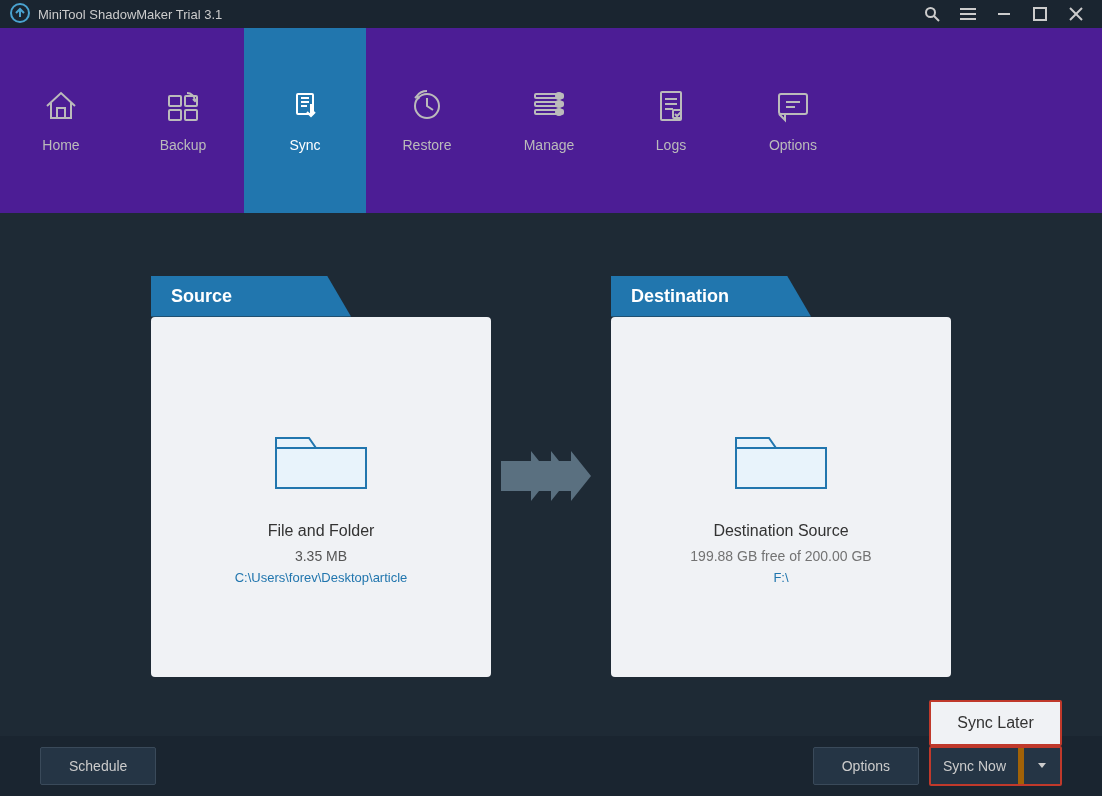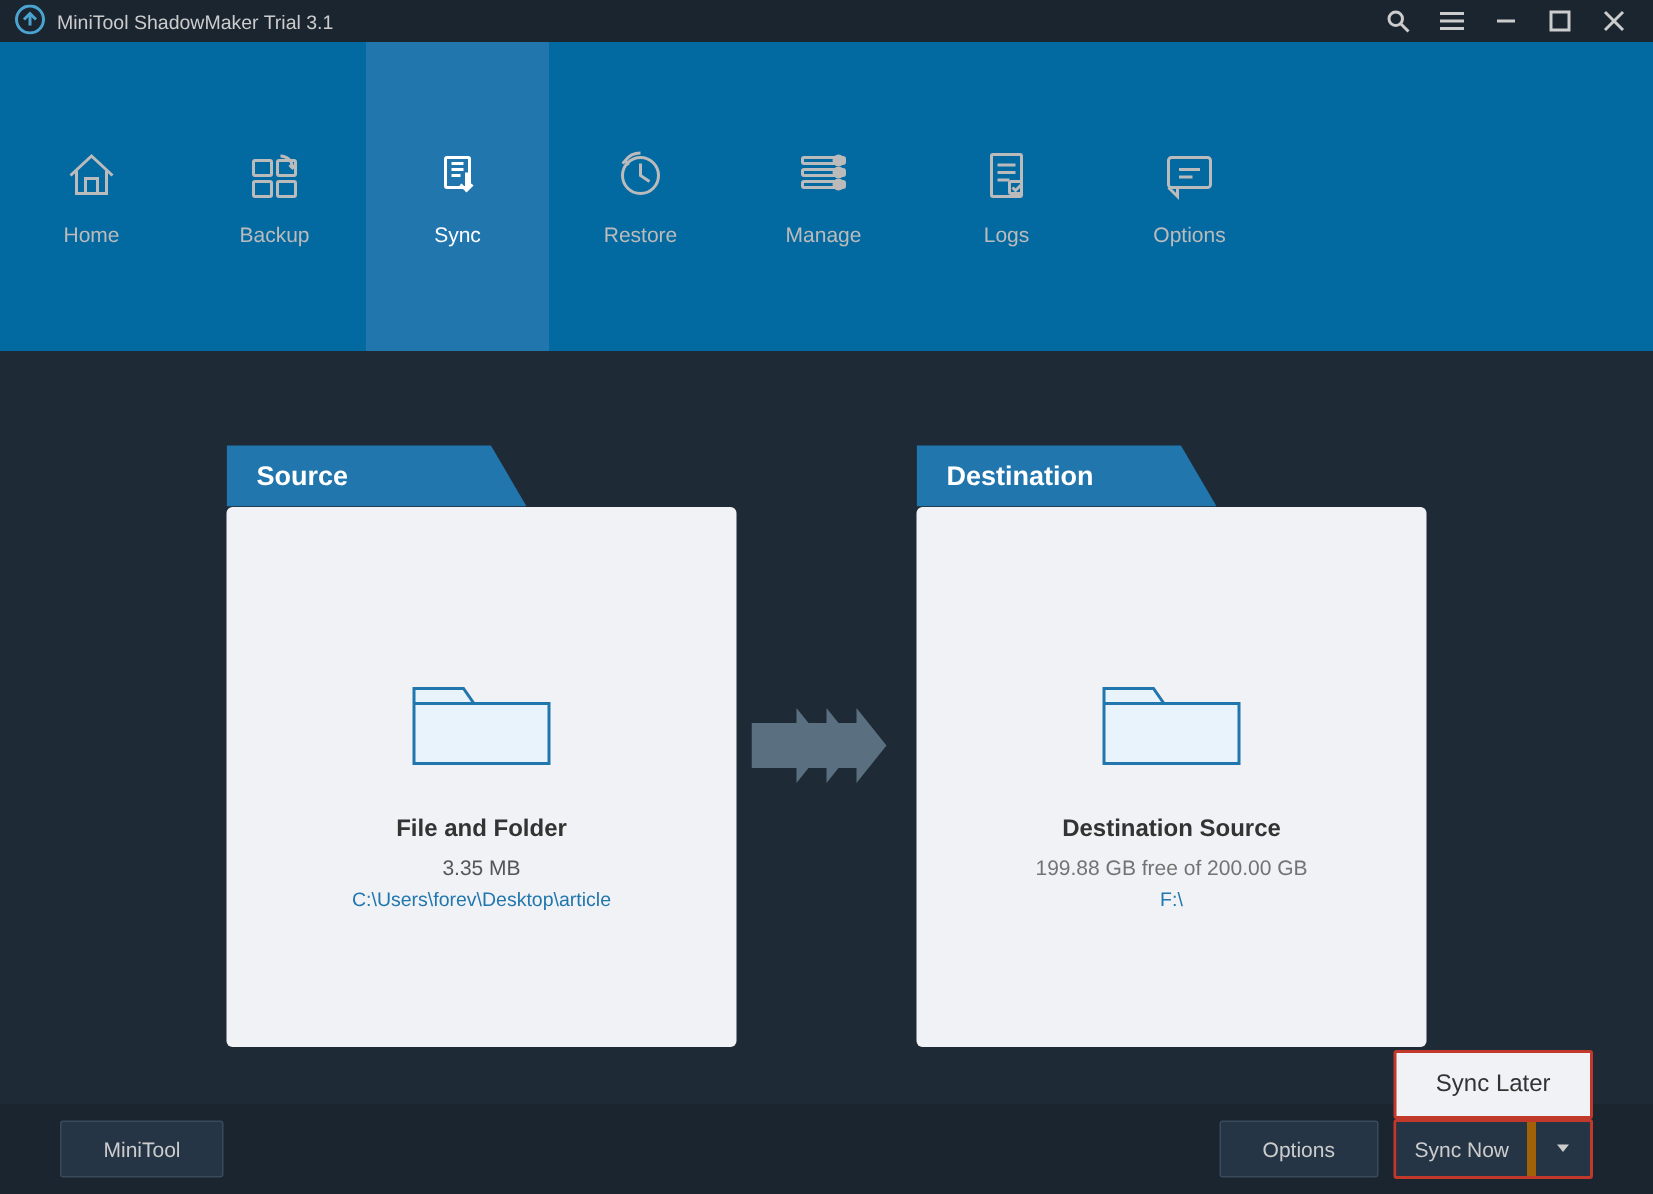--- a/index.html
+++ b/index.html
@@ -40,22 +40,22 @@
       color: #ccc;
       font-size: 16px;
       cursor: pointer;
       display: flex;
       align-items: center;
       justify-content: center;
     }
 
     
     #navbar {
-      height: 206px;
-      background: #0369a1;
+      height: 185px;
+      background: #4c1d95;
       display: flex;
       align-items: stretch;
     }
     .nav-item {
       display: flex;
       flex-direction: column;
       align-items: center;
       justify-content: center;
       width: 122px;
       cursor: pointer;
@@ -115,21 +115,21 @@
       justify-content: center;
       padding: 40px 20px 30px;
       min-height: 360px;
       color: #333;
       cursor: pointer;
     }
     .folder-icon-svg {
       margin-bottom: 20px;
     }
     .card-title {
-      font-weight: bold;
+      font-weight: normal;
       font-size: 16px;
       color: #333;
       margin-bottom: 8px;
     }
     .card-size {
       font-size: 14px;
       color: #555;
       margin-bottom: 6px;
     }
     .card-path {
@@ -408,21 +408,21 @@
       </div>
       <div class="card-title">Destination Source</div>
       <div class="card-size" style="color:#737373;">199.88 GB free of 200.00 GB</div>
       <div class="card-path">F:\</div>
     </div>
   </div>
 
 </div>
 
 <div id="bottombar">
-  <button class="btn-schedule">MiniTool</button>
+  <button class="btn-schedule">Schedule</button>
 
   <div class="bottom-right">
     <button class="btn-options">Options</button>
 
     <div class="sync-now-group" style="position:relative;">
       <button class="btn-sync-now">Sync Now</button>
       <button class="btn-dropdown">
         <svg width="12" height="12" viewBox="0 0 12 12" fill="#ccc">
           <polygon points="2,4 10,4 6,9"></polygon>
         </svg>

